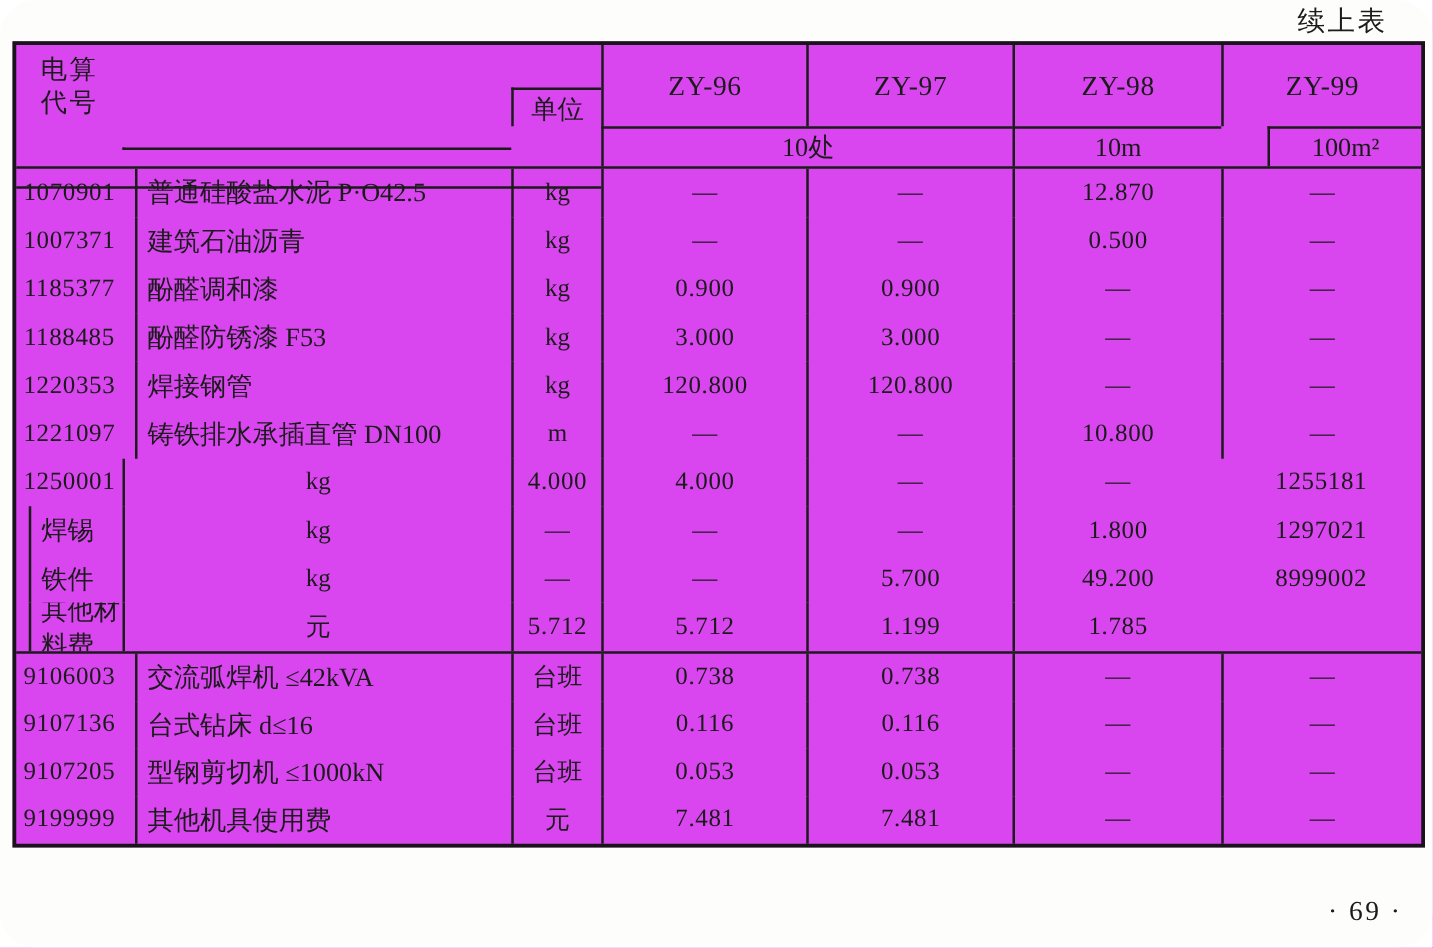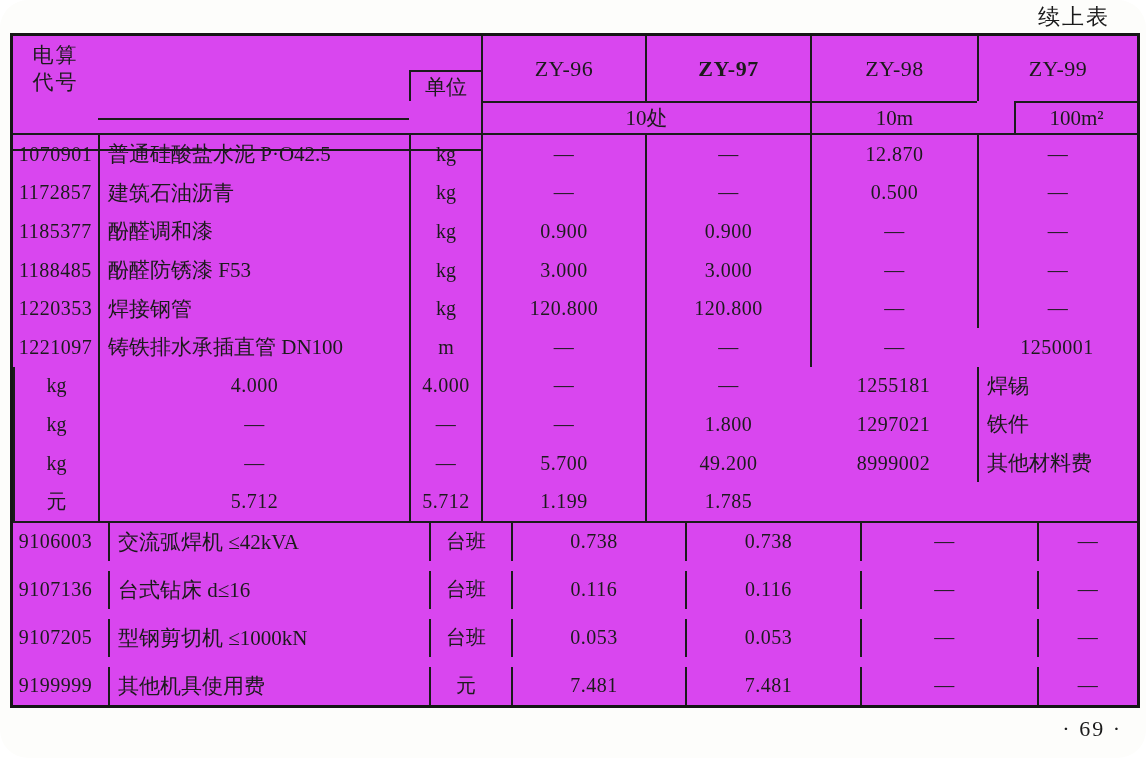--- a/index.html
+++ b/index.html
@@ -36,48 +36,47 @@
   .sec-materials{
     display:grid;
     grid-template-columns:var(--cols);
     grid-auto-rows:38.6px;
     border-bottom:2.5px solid #1b1b1b;
   }
   .sec-machines{
     display:grid;
     grid-template-columns:var(--cols);
     grid-auto-rows:38px;
-    gap:10px;
   }
   .cell{
     display:flex;align-items:center;justify-content:center;
     box-sizing:border-box;
     font-size:21px;
     overflow:hidden;
   }
   .bl{border-left:2px solid #1b1b1b;}
   .bt{border-top:2px solid #1b1b1b;text-align:right;}
   .pre{white-space:pre;margin-top:48px;}
   
   .h-code{grid-column:1;grid-row:1/3;flex-direction:column;line-height:1.25;letter-spacing:2px;}
   .h-quota{grid-column:2/4;grid-row:1;}
   .h-item{grid-column:2;grid-row:2;}
   .h-unitcol{grid-column:3;grid-row:2;}
   .h-zy{font-size:22px;letter-spacing:0.5px;}
   .h-zy96{grid-column:4;grid-row:1/3;}
-  .h-zy97{grid-column:5;grid-row:1/3;font-weight:bold;}
+  .h-zy97{grid-column:5;grid-row:1/3;}
   .h-zy98{grid-column:6;grid-row:1/3;}
   .h-zy99{grid-column:7;grid-row:1/3;}
   .h-unitrow{grid-column:1/4;grid-row:3;}
   .h-u9697{grid-column:4/6;grid-row:3;}
   .h-u98{grid-column:6;grid-row:3;}
   .h-u99{grid-column:7;grid-row:3;margin-left:37px;}
   
   .body-code{font-size:20px;letter-spacing:0.5px;}
-  .body-item{justify-content:flex-start;padding-left:8px;font-size:21px;}
+  .body-item{justify-content:flex-start;padding-left:8px;font-size:21px;margin-left:10px;}
   .body-unit{font-size:20px;}
   .body-val{font-size:20px;letter-spacing:0.5px;}
 </style>
 </head>
 <body>
 
 <div class="page">
 
   <div class="cont-note">续上表</div>
 
@@ -104,21 +103,21 @@
     </div>
 
     <div class="sec-materials">
         <div class="cell body-code">1070901</div>
         <div class="cell body-item bl">普通硅酸盐水泥 P·O42.5</div>
         <div class="cell body-unit bl">kg</div>
         <div class="cell body-val bl">—</div>
         <div class="cell body-val bl">—</div>
         <div class="cell body-val bl">12.870</div>
         <div class="cell body-val bl">—</div>
-        <div class="cell body-code">1172857</div>
+        <div class="cell body-code">1007371</div>
         <div class="cell body-item bl">建筑石油沥青</div>
         <div class="cell body-unit bl">kg</div>
         <div class="cell body-val bl">—</div>
         <div class="cell body-val bl">—</div>
         <div class="cell body-val bl">0.500</div>
         <div class="cell body-val bl">—</div>
         <div class="cell body-code">1185377</div>
         <div class="cell body-item bl">酚醛调和漆</div>
         <div class="cell body-unit bl">kg</div>
         <div class="cell body-val bl">0.900</div>
@@ -137,20 +136,21 @@
         <div class="cell body-unit bl">kg</div>
         <div class="cell body-val bl">120.800</div>
         <div class="cell body-val bl">120.800</div>
         <div class="cell body-val bl">—</div>
         <div class="cell body-val bl">—</div>
         <div class="cell body-code">1221097</div>
         <div class="cell body-item bl">铸铁排水承插直管 DN100</div>
         <div class="cell body-unit bl">m</div>
         <div class="cell body-val bl">—</div>
         <div class="cell body-val bl">—</div>
+        <div class="cell body-val bl">10.800</div>
         <div class="cell body-val bl">—</div>
         <div class="cell body-code">1250001</div>
         <div class="cell body-unit bl">kg</div>
         <div class="cell body-val bl">4.000</div>
         <div class="cell body-val bl">4.000</div>
         <div class="cell body-val bl">—</div>
         <div class="cell body-val bl">—</div>
         <div class="cell body-code">1255181</div>
         <div class="cell body-item bl">焊锡</div>
         <div class="cell body-unit bl">kg</div>

